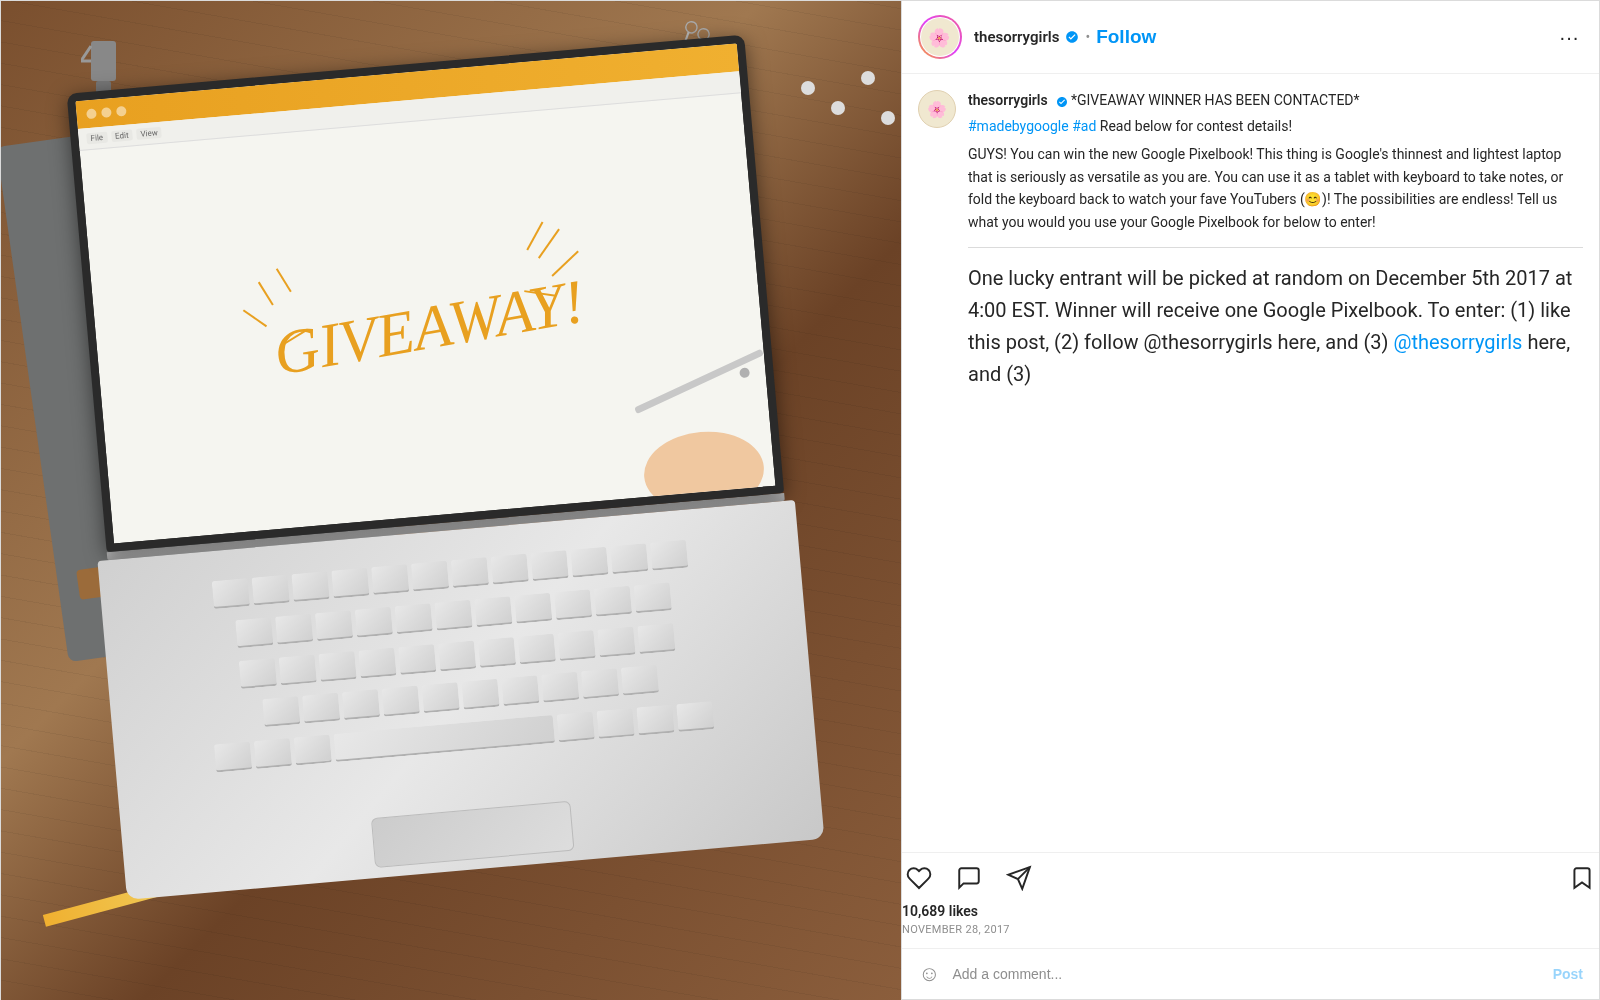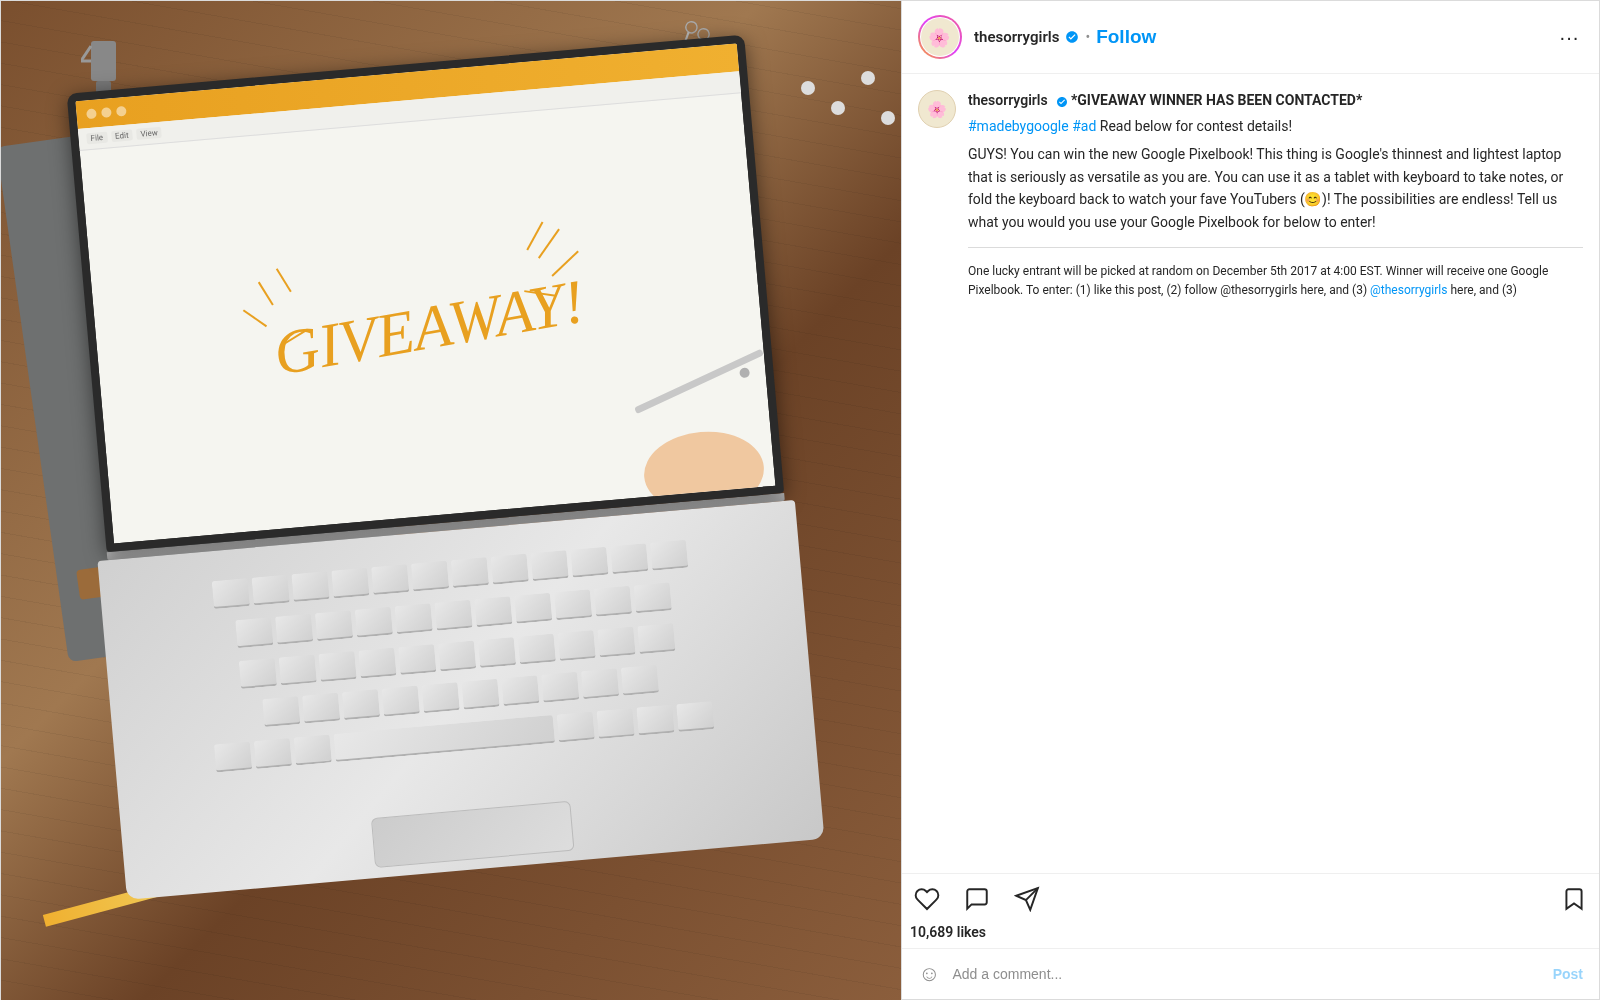--- a/index.html
+++ b/index.html
@@ -358,21 +358,21 @@
       display: inline;
     }
 
     .caption-verified {
       color: #0095f6;
       font-size: 13px;
       margin-left: 4px;
     }
 
     .caption-winner {
-      font-weight: 700;
+      font-weight: 400;
       font-size: 14px;
       color: #262626;
     }
 
     .caption-text {
       font-size: 14px;
       color: #262626;
       line-height: 1.6;
       margin-top: 6px;
     }
@@ -381,32 +381,32 @@
       color: #0095f6;
     }
 
     .caption-divider {
       border: none;
       border-top: 1px solid #dbdbdb;
       margin: 14px 0;
     }
 
     .caption-contest {
-      font-size: 12px;
+      font-size: 20px;
       color: #262626;
       line-height: 1.6;
     }
 
     .caption-link {
       color: #0095f6;
     }
 
     
     .actions-area {
-      padding: 8px 8px 4px;
+      padding: 8px 0 4px;
       border-top: 1px solid #efefef;
     }
 
     .action-icons {
       display: flex;
       align-items: center;
       gap: 16px;
       margin-bottom: 8px;
     }
 
@@ -710,20 +710,21 @@
             <polygon points="22 2 15 22 11 13 2 9 22 2"></polygon>
           </svg>
         </button>
         <button class="action-icon-btn bookmark-btn">
           <svg width="26" height="26" viewBox="0 0 24 24" fill="none" stroke="#262626" stroke-width="1.8">
             <path d="M19 21l-7-5-7 5V5a2 2 0 0 1 2-2h10a2 2 0 0 1 2 2z"></path>
           </svg>
         </button>
       </div>
       <div class="likes-count">10,689 likes</div>
+      <div class="post-date">NOVEMBER 28, 2017</div>
     </div>
 
     <div class="comment-area">
       <span class="comment-emoji">☺</span>
       <input class="comment-input" type="text" placeholder="Add a comment..." style="">
       <button class="post-btn">Post</button>
     </div>
   </div>
 </div>
 

